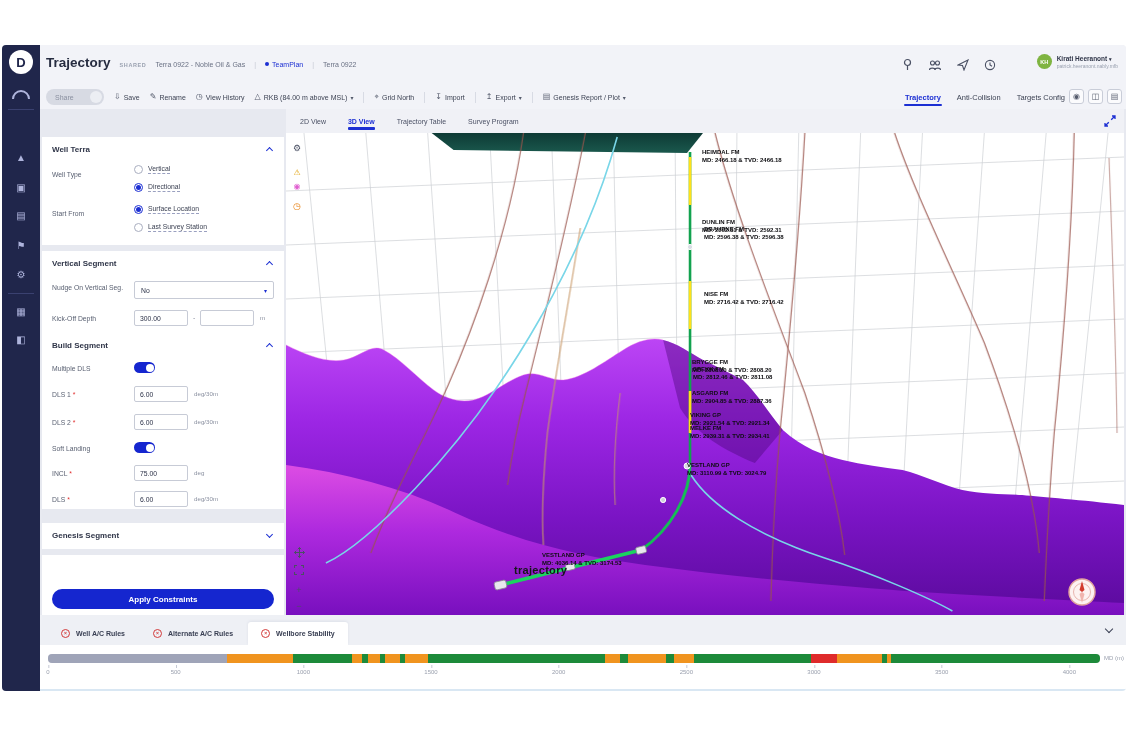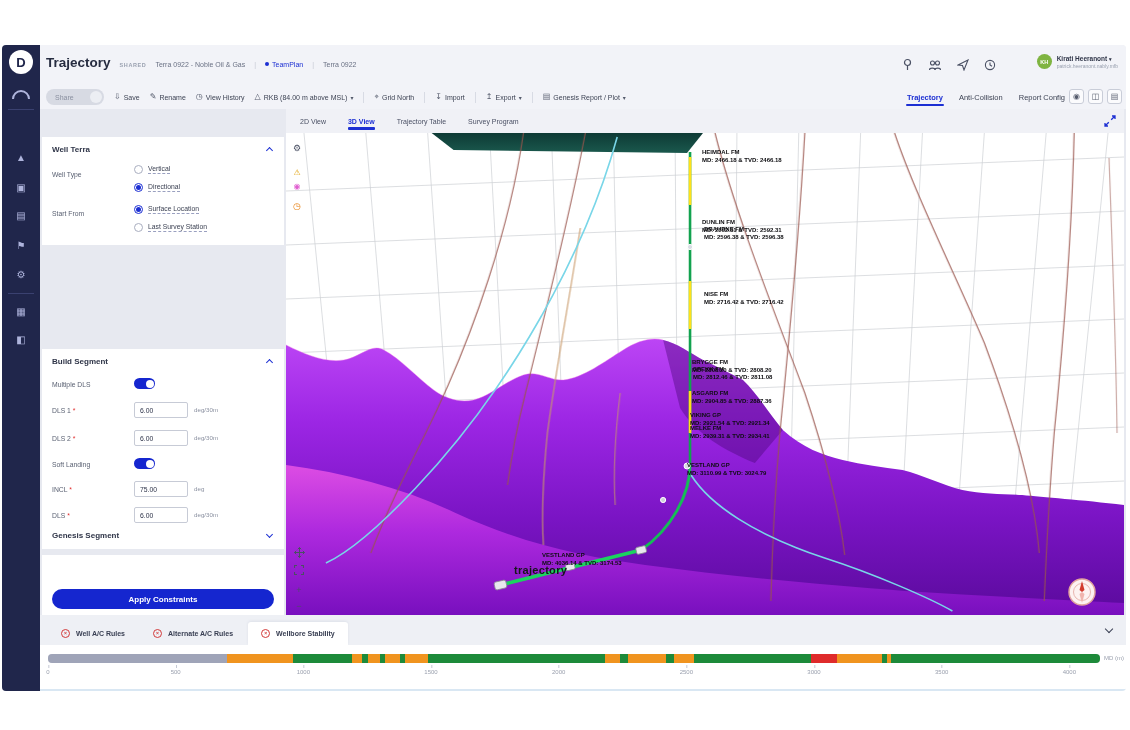--- a/index.html
+++ b/index.html
@@ -228,21 +228,21 @@
           <div class="vsep"></div>
           <div class="tbtn">
               <span class="ti">▤</span>
               <span>Genesis Report / Plot</span>
               <span class="caret">▾</span>
             </div>
         </div>
         <div class="mode-tabs">
           <span class="mtab active">Trajectory</span>
           <span class="mtab">Anti-Collision</span>
-          <span class="mtab">Report Config</span>
+          <span class="mtab">Targets Config</span>
         </div>
         <div class="tool-icons">
           <span class="tic">◉</span>
           <span class="tic">◫</span>
           <span class="tic">▤</span>
         </div>
       </div>
 
       <div class="content">
 
@@ -265,22 +265,36 @@
             <div class="ropt" style="top:68px">
               <span class="radio sel"></span>
               <span class="optlbl">Surface Location</span>
             </div>
             <div class="ropt" style="top:86px">
               <span class="radio"></span>
               <span class="optlbl">Last Survey Station</span>
             </div>
           </div>
 
-
-          <div class="sec" style="top:240px;height:176px">
+          <div class="sec" style="top:142px;height:84px">
+            <span class="sec-title">Vertical Segment</span>
+            <span class="chev up"></span>
+            <span class="flabel" style="top:32px;width:76px">Nudge On Vertical Seg.</span>
+            <div class="fselect" style="top:30px">
+              <span>No</span>
+              <span class="caret">▾</span>
+            </div>
+            <span class="flabel" style="top:63px">Kick-Off Depth</span>
+            <input class="finput" style="left: 92px; top: 59px;" value="300.00">
+            <span class="fdash" style="left:151px;top:63px">-</span>
+            <input class="finput" style="left: 158px; top: 59px;" value="">
+            <span class="funit" style="left:218px;top:63px">m</span>
+          </div>
+
+          <div class="sec" style="top:224px;height:176px">
             <span class="sec-title">Build Segment</span>
             <span class="chev up"></span>
             <span class="flabel" style="top:31px">Multiple DLS</span>
             <span class="toggle" style="left:92px;top:29px"></span>
             <span class="flabel" style="top:57px"><span>DLS 1</span> <span class="req">*</span></span>
             <input class="finput" style="left: 92px; top: 53px;" value="6.00">
             <span class="funit" style="left:152px;top:57px">deg/30m</span>
             <span class="flabel" style="top:85px"><span>DLS 2</span> <span class="req">*</span></span>
             <input class="finput" style="left: 92px; top: 81px;" value="6.00">
             <span class="funit" style="left:152px;top:85px">deg/30m</span>

